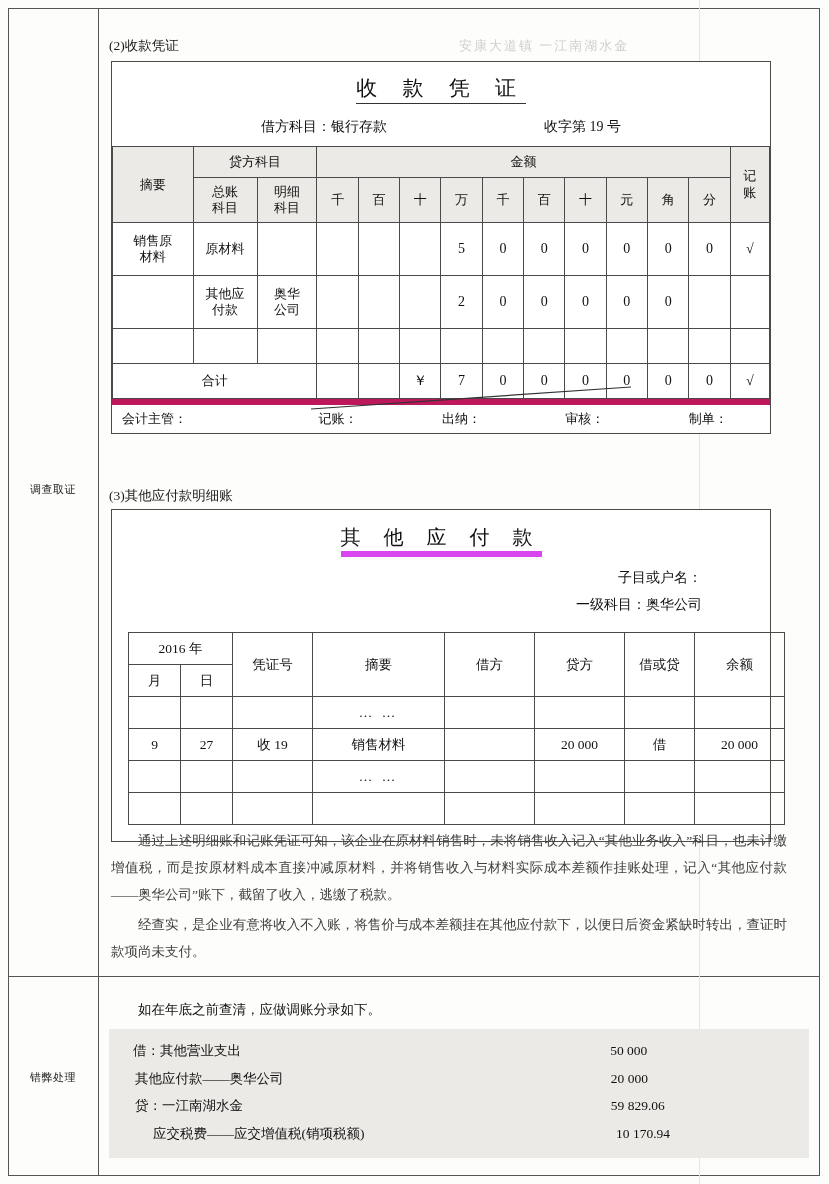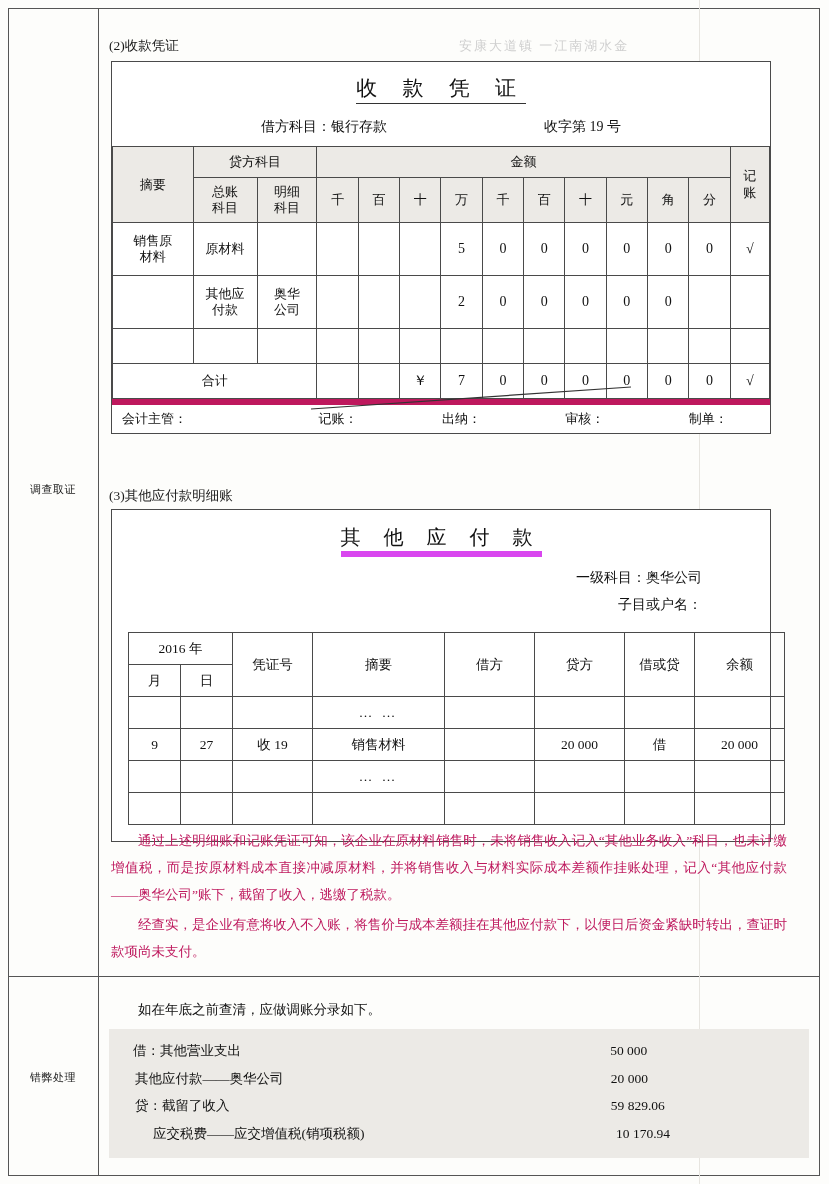--- a/index.html
+++ b/index.html
@@ -187,21 +187,21 @@
   .dots { letter-spacing: 3px; }
 
   
   .para {
     position: absolute;
     left: 12px;
     width: 676px;
     font-size: 13.5px;
     line-height: 2.0;
     text-indent: 2em;
-    color: #be185d;
+    color: #404040;
     text-align: justify;
   }
   #para1 { top: 818px; }
   #para2 { top: 902px; }
 
   
   #handle-lead {
     position: absolute;
     left: 12px; top: 992px;
     width: 676px;
@@ -428,22 +428,22 @@
       <line x1="200" y1="348" x2="520" y2="326" stroke="#333" stroke-width="1.2"></line>
     </svg>
 
     <div class="sec-title" id="sec3-title">(3)其他应付款明细账</div>
 
     <div class="ledger">
       <div class="ledger-title">
         <span>其 他 应 付 款</span>
       </div>
       <div class="ledger-sub">
+        <div>子目或户名：</div>
         <div>一级科目：奥华公司</div>
-        <div>子目或户名：</div>
       </div>
 
       <table class="lt">
         <colgroup>
           <col style="width:52px">
             <col style="width:52px">
           <col style="width:80px">
             <col style="width:132px">
           <col style="width:90px">
             <col style="width:90px">
@@ -517,21 +517,21 @@
     <div class="entries">
       <div class="entry">
         <div class="e-text">借：其他营业支出</div>
         <div class="e-amt">50 000</div>
       </div>
       <div class="entry">
         <div class="e-text indent1">其他应付款——奥华公司</div>
         <div class="e-amt">20 000</div>
       </div>
       <div class="entry">
-        <div class="e-text indent1">贷：截留了收入</div>
+        <div class="e-text indent1">贷：一江南湖水金</div>
         <div class="e-amt">59 829.06</div>
       </div>
       <div class="entry">
         <div class="e-text indent2">应交税费——应交增值税(销项税额)</div>
         <div class="e-amt">10 170.94</div>
       </div>
     </div>
 
   </div>
 </div>

